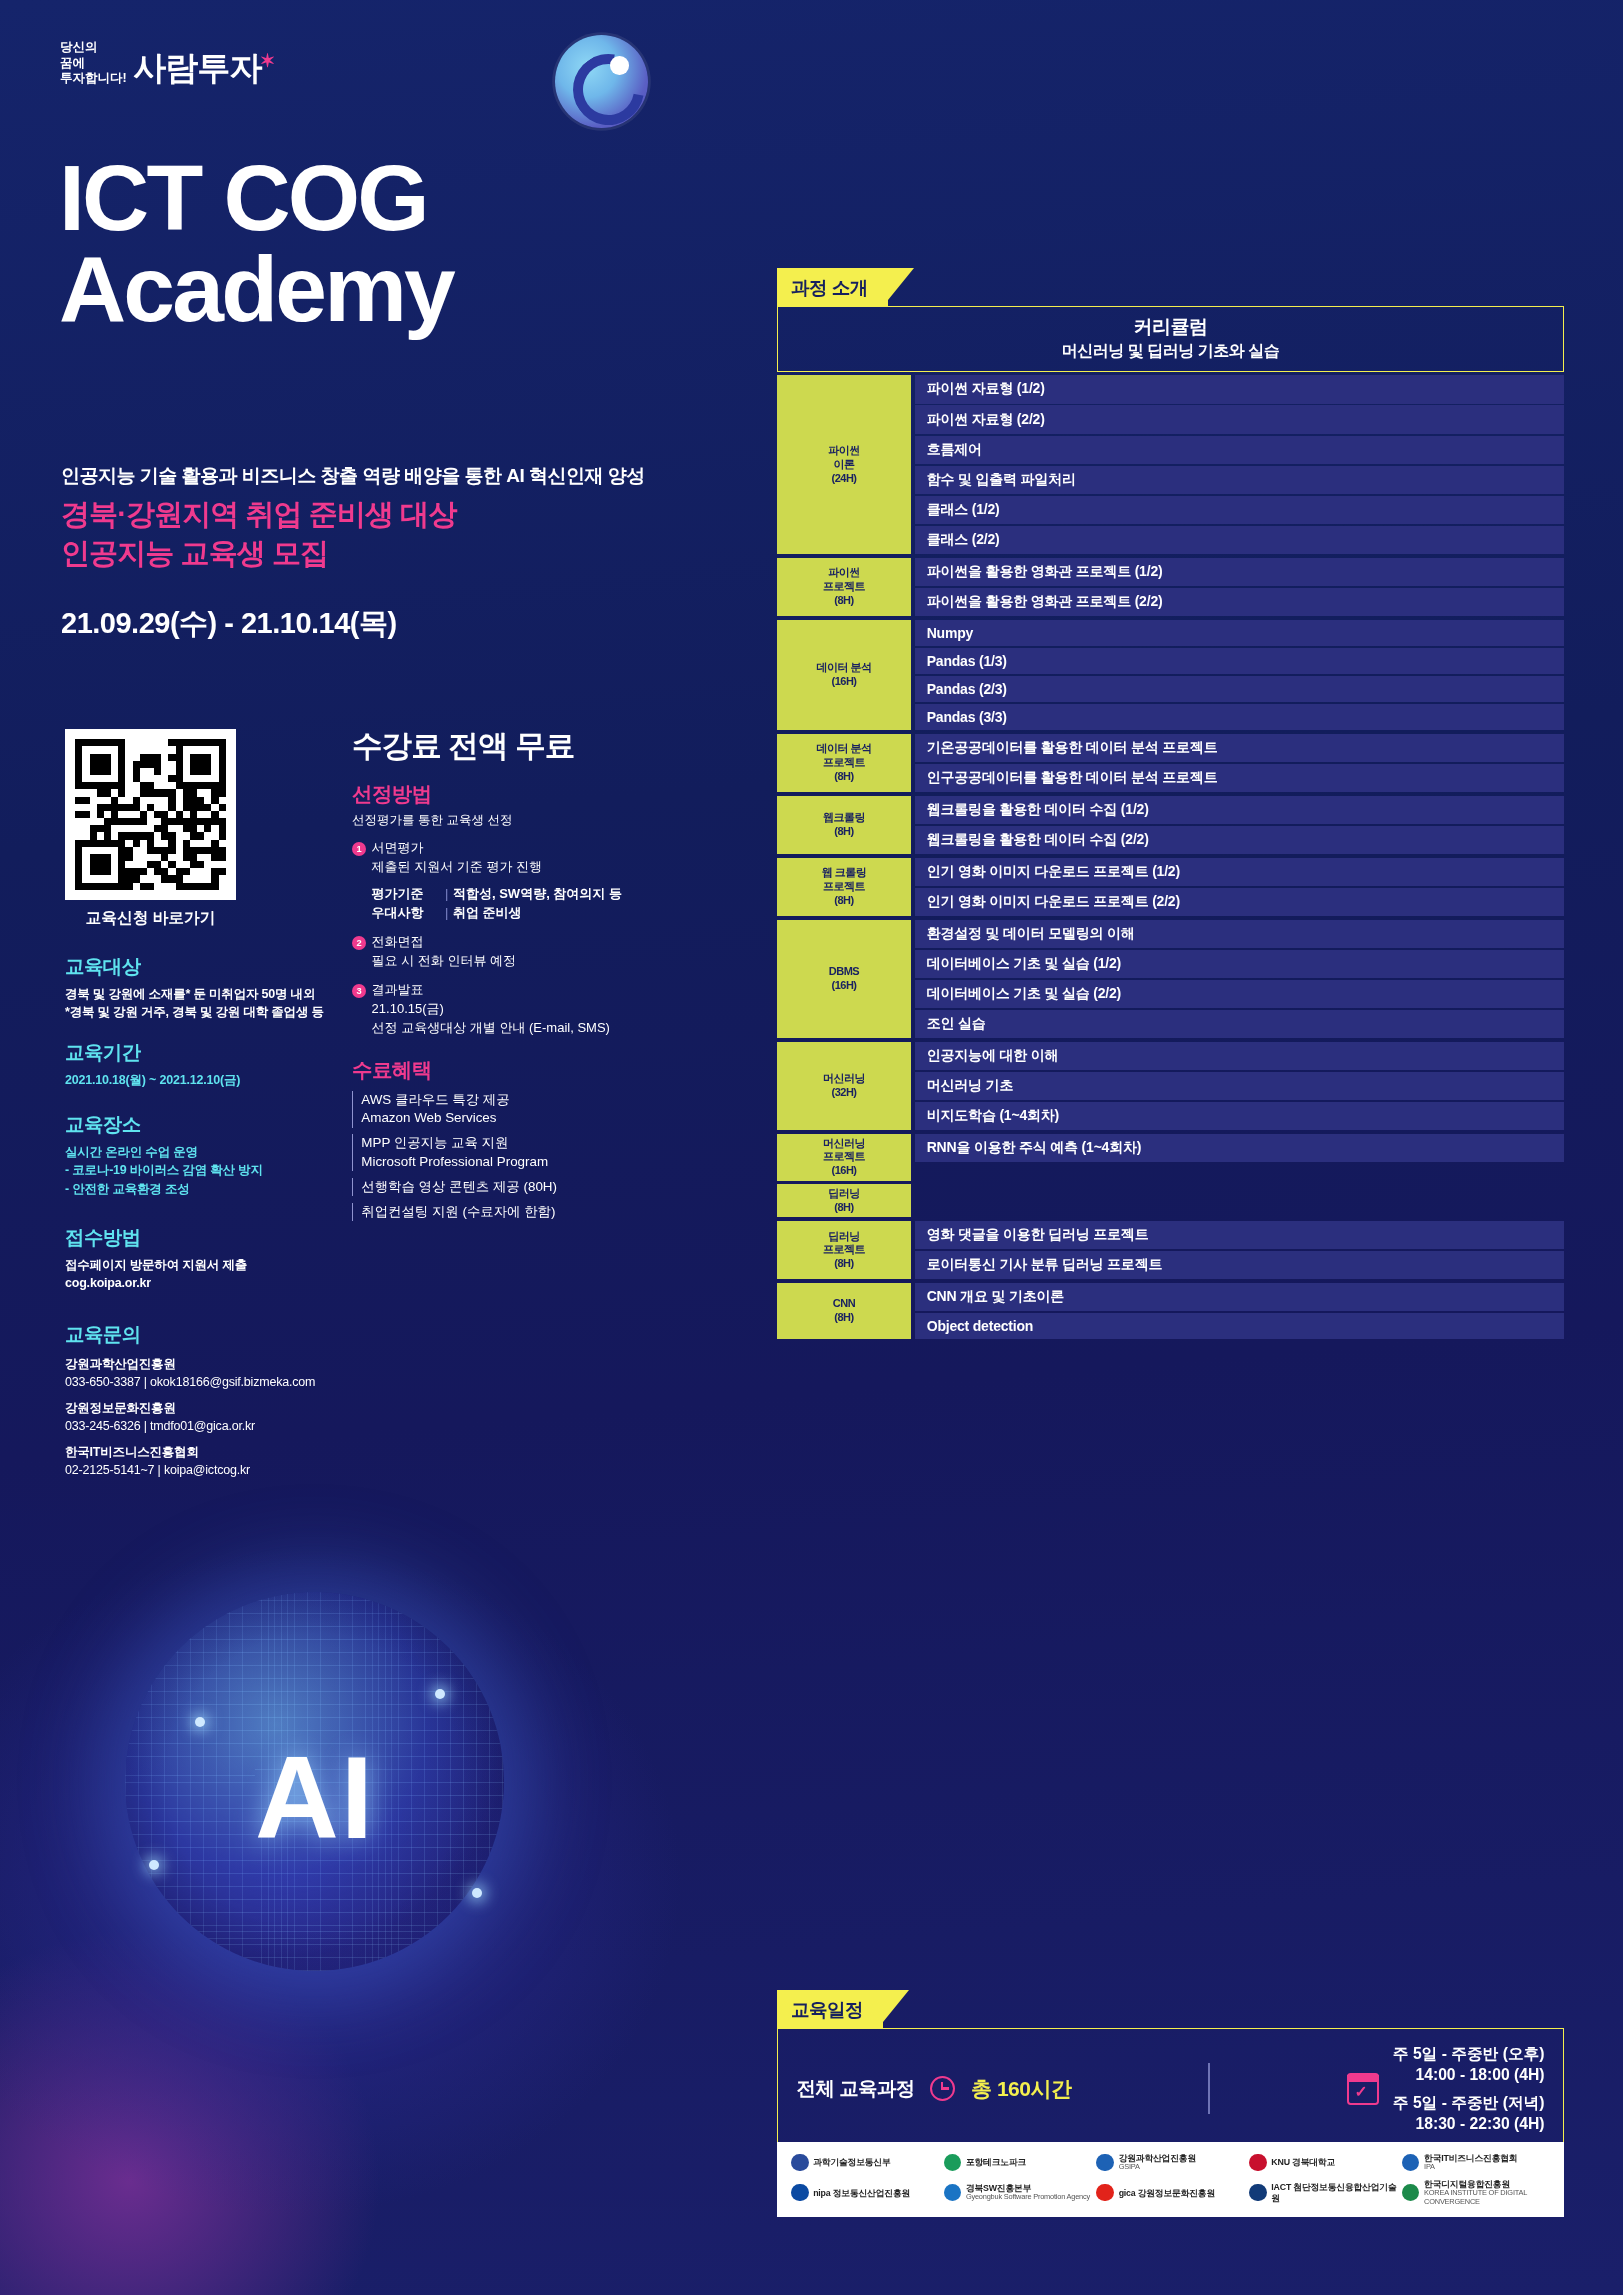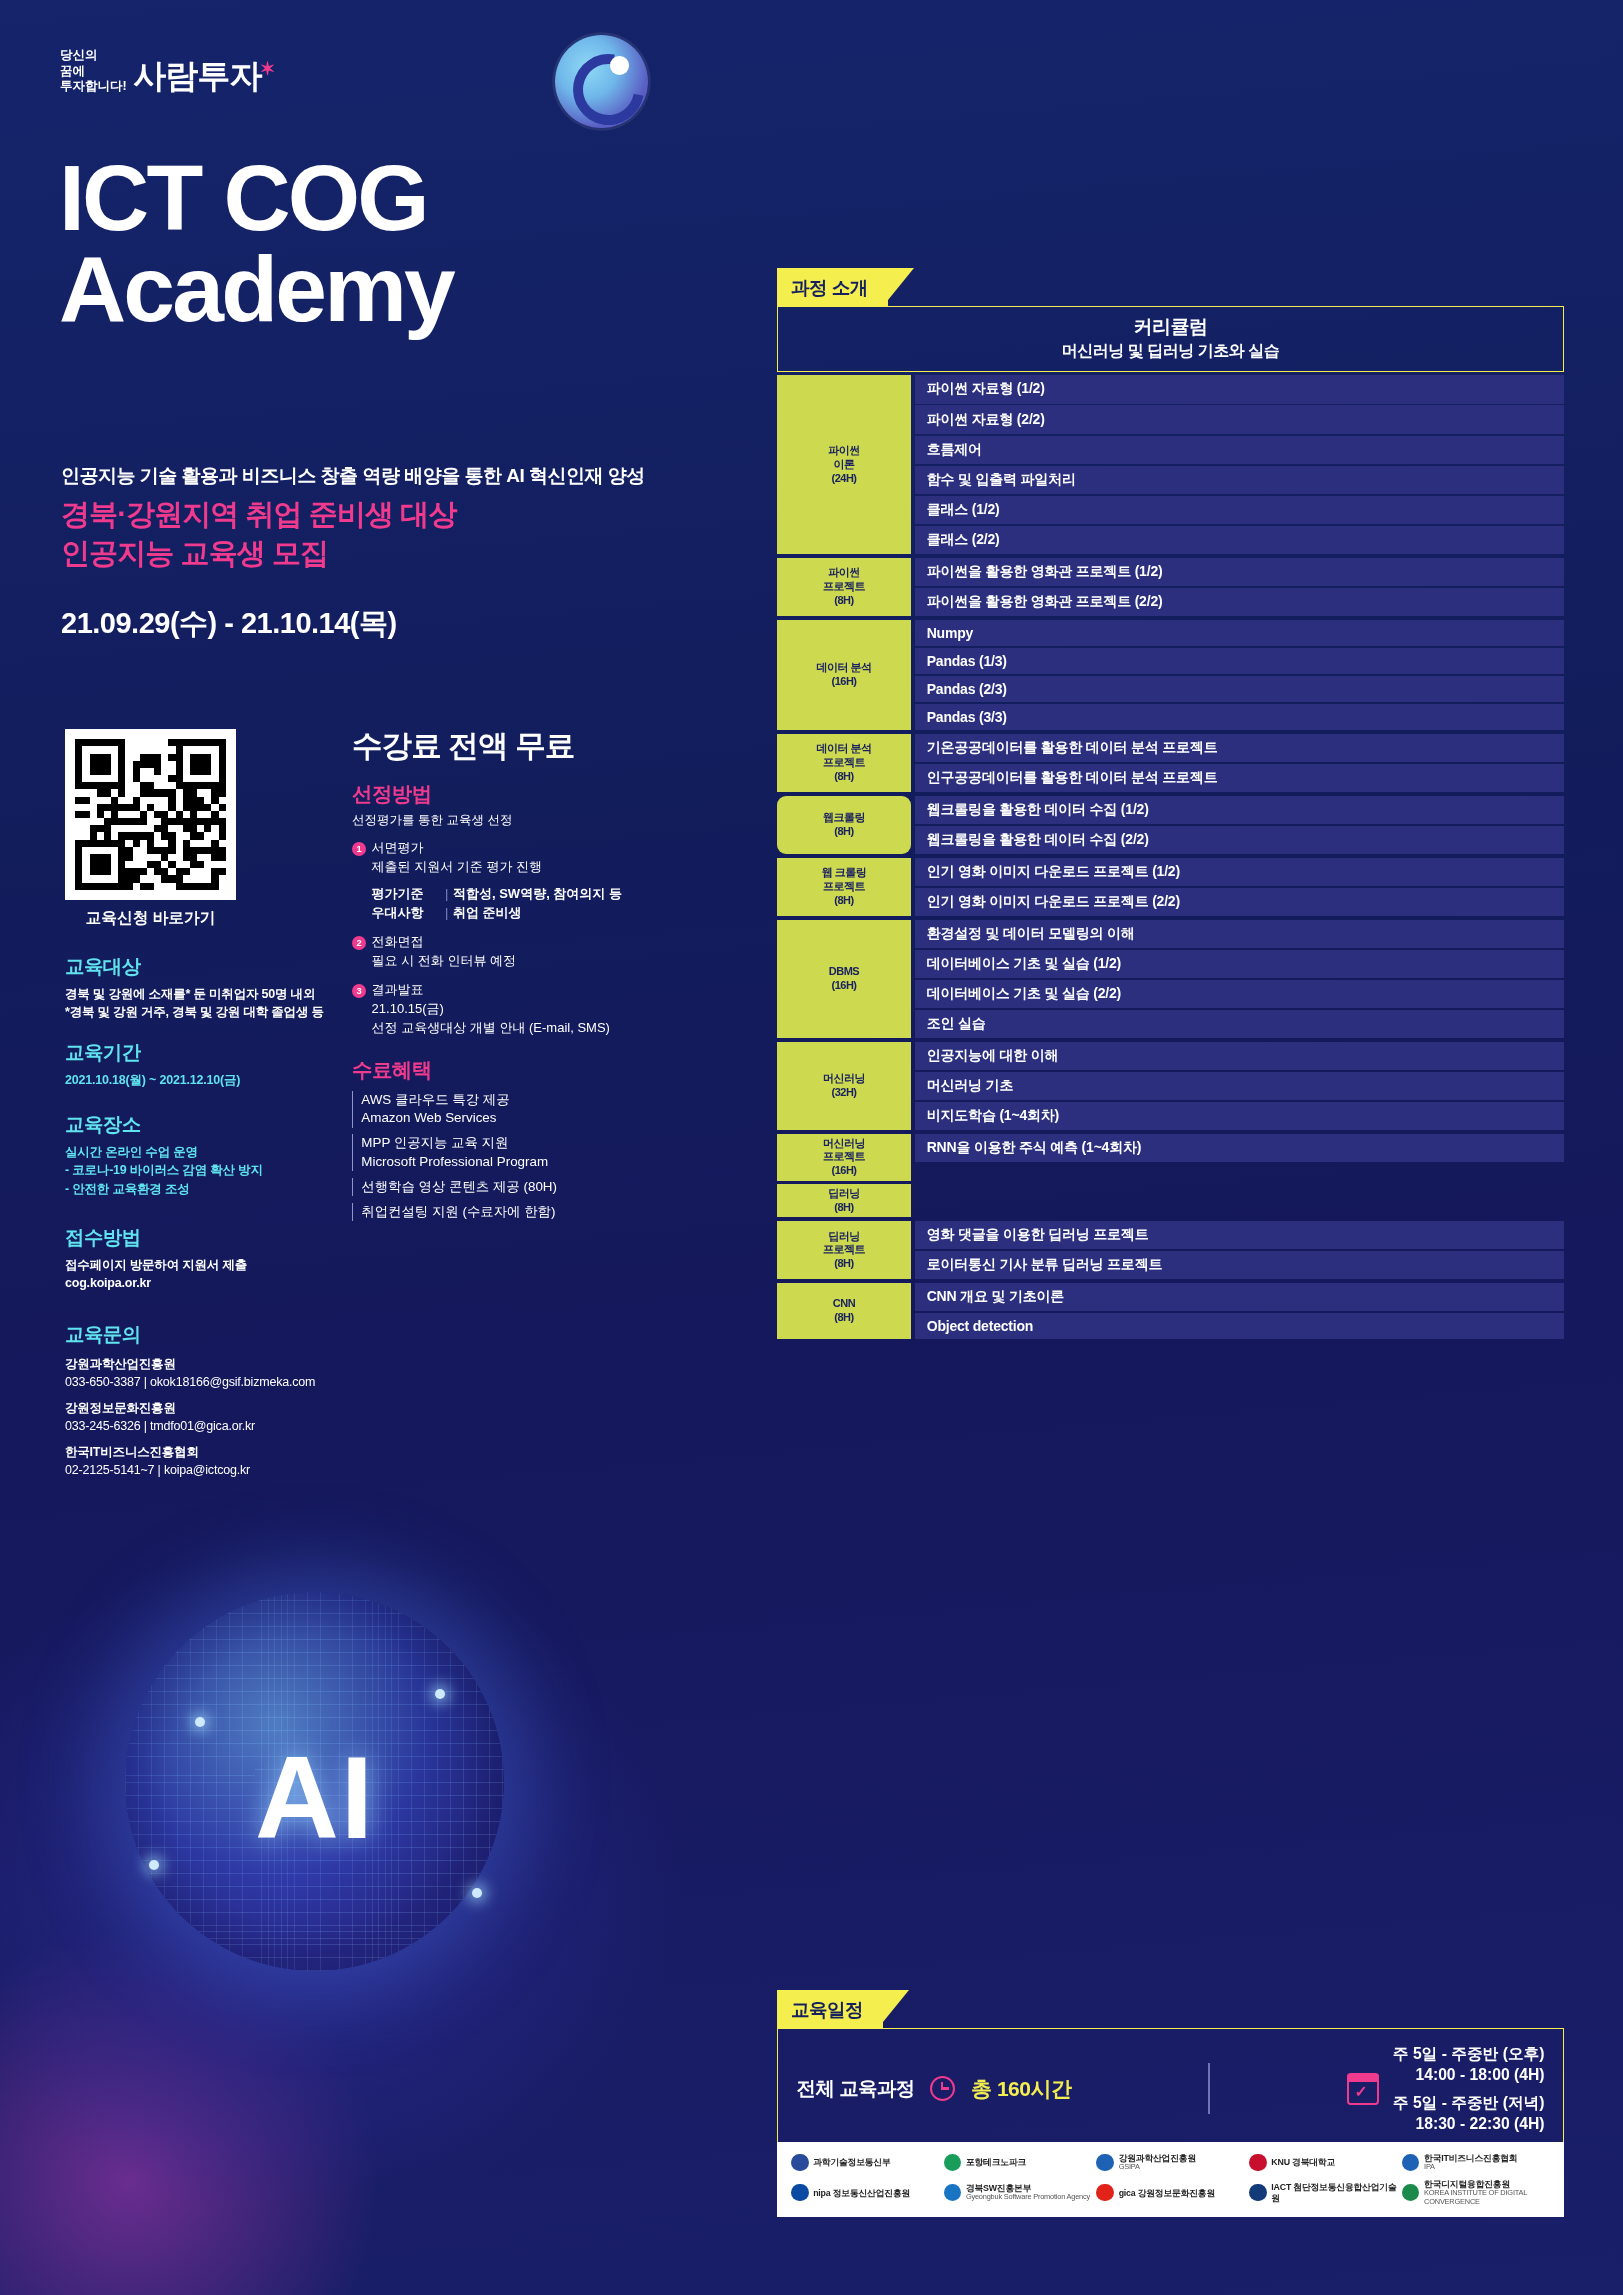--- a/index.html
+++ b/index.html
@@ -14,21 +14,21 @@
   .poster {
     position: absolute; inset: 0;
     background:
       radial-gradient(ellipse 648px 555px at 18% 82%, #2a2a8f 0%, rgba(30,30,120,0.0) 60%),
       radial-gradient(ellipse 416px 416px at 8% 95%, #6a2d8f 0%, rgba(106,45,143,0) 60%),
       linear-gradient(175deg, #15246b 0%, #121d5c 35%, #15185c 60%, #1a1f6a 100%);
   }
   
   .left { position: absolute; left: 0; top: 0; width: 759px; height: 100%; }
   .brand {
-    position: absolute; left: 60px; top: 48px;
+    position: absolute; left: 60px; top: 40px;
     display: flex; align-items: flex-end; gap: 6.5px;
   }
   .brand-sub { font-size: 12.5px; line-height: 1.25; font-weight: bold; color:#fff; padding-bottom: 3.7px;}
   .brand-main {
     font-size: 33px; font-weight: bold; letter-spacing: -0.9px;
     color: #fff; position: relative;
   }
   .brand-main .star { color: #f03a8e; font-size: 18.5px; position: relative; top: -12px; left: -1.9px;}
 
   .logo-circle {
@@ -815,21 +815,21 @@
         <div class="mod">
           <div class="mod-name" style="white-space: pre-line;">데이터 분석
 프로젝트
 (8H)</div>
           <div class="mod-rows">
             <div class="row">기온공공데이터를 활용한 데이터 분석 프로젝트</div>
             <div class="row">인구공공데이터를 활용한 데이터 분석 프로젝트</div>
           </div>
         </div>
         <div class="mod">
-          <div class="mod-name" style="white-space: pre-line; border-radius: 9px;">웹크롤링
+          <div class="mod-name" style="white-space: pre-line;">웹크롤링
 (8H)</div>
           <div class="mod-rows">
             <div class="row">웹크롤링을 활용한 데이터 수집 (1/2)</div>
             <div class="row">웹크롤링을 활용한 데이터 수집 (2/2)</div>
           </div>
         </div>
         <div class="mod">
           <div class="mod-name" style="white-space: pre-line;">웹 크롤링
 프로젝트
 (8H)</div>

